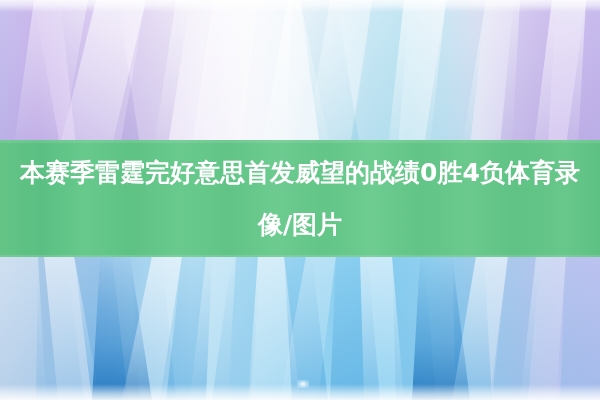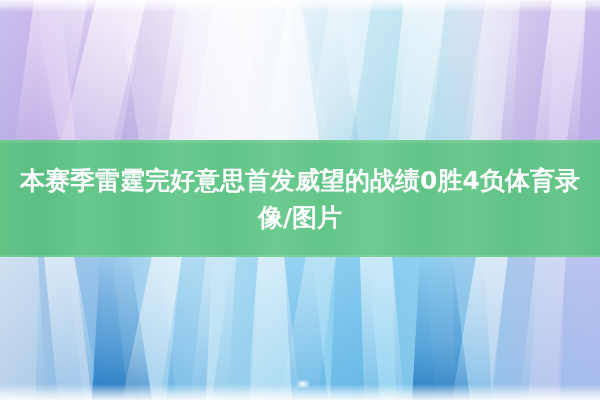--- a/index.html
+++ b/index.html
@@ -167,21 +167,21 @@
     width: 600px; height: 2px;
     background: rgba(255,255,255,0.12);
   }
 
   #caption-text {
     position: relative;
     color: #ffffff;
     font-family: "DejaVu Sans", "Liberation Sans", sans-serif;
     font-weight: bold;
     font-size: 25px;
-    line-height: 37px;
+    line-height: 52px;
     text-align: center;
     letter-spacing: 0px;
     width: 592px;
     word-break: break-all;
     user-select: text;
   }
 </style>
 </head>
 <body>
 

